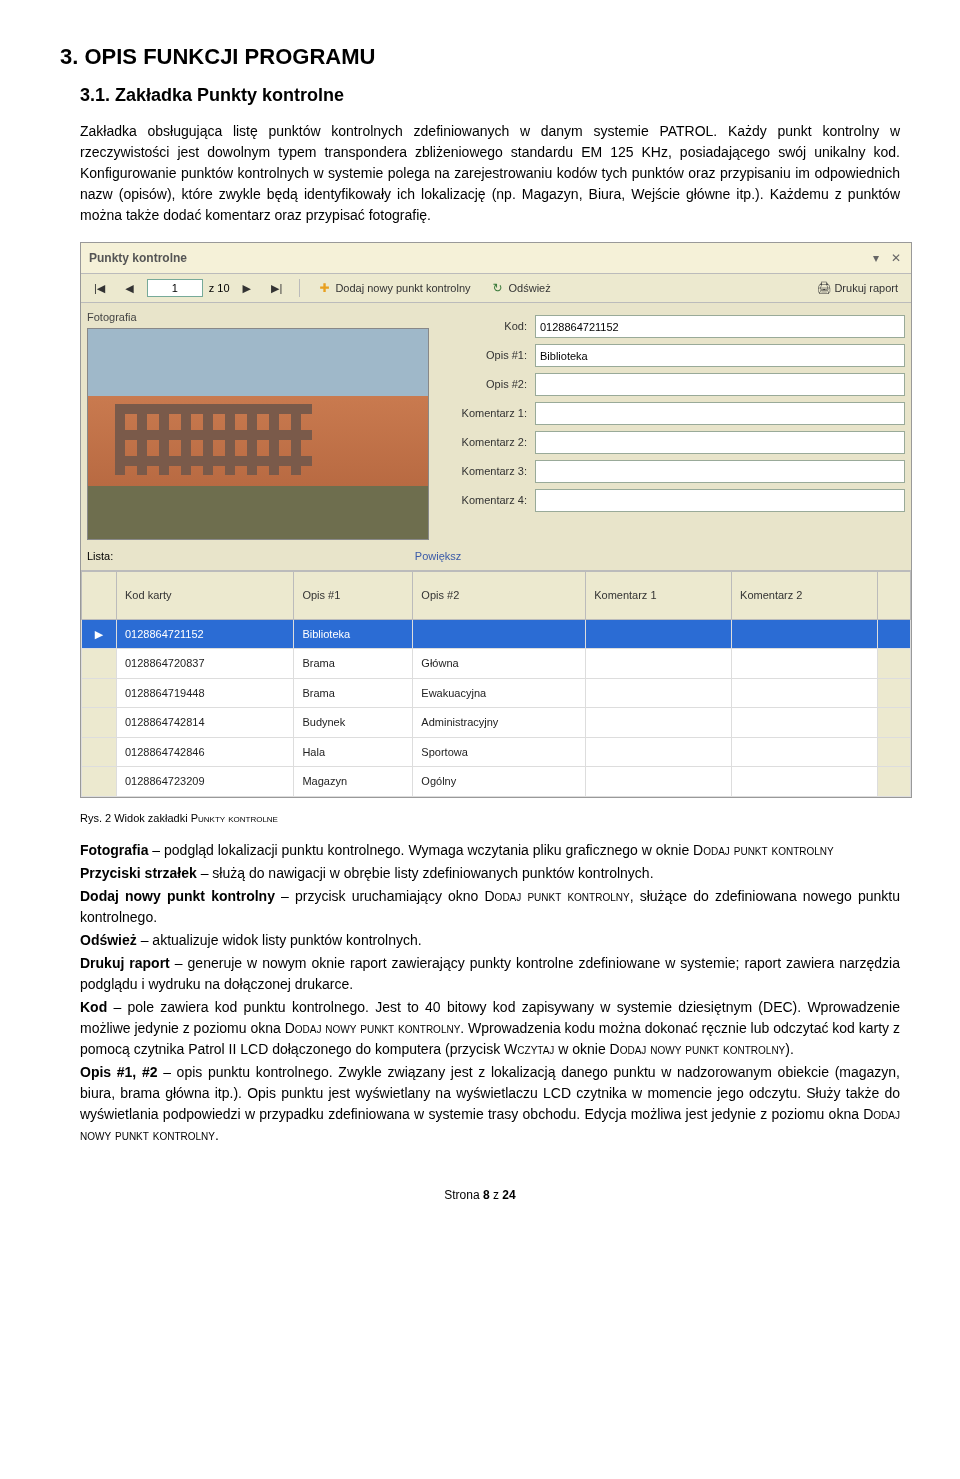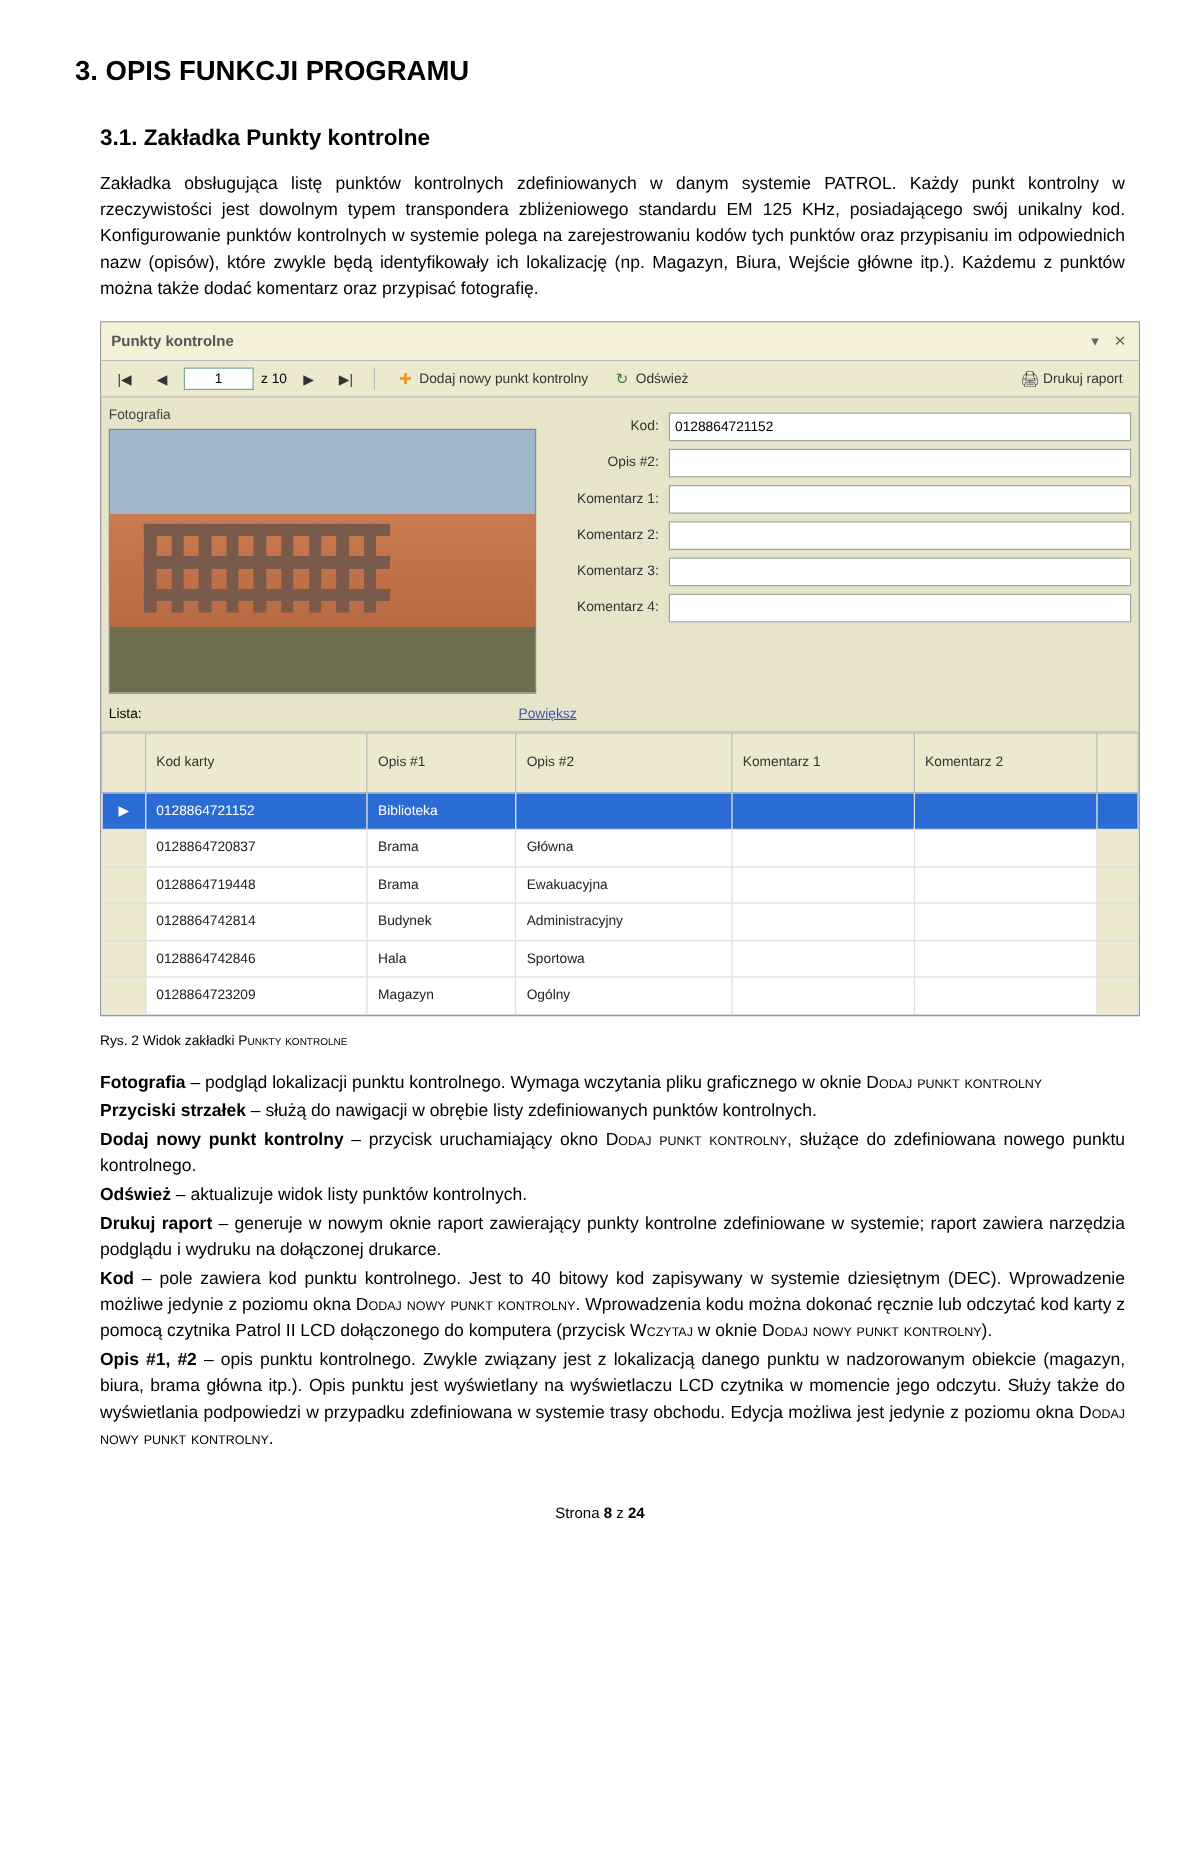--- a/index.html
+++ b/index.html
@@ -7,21 +7,21 @@
     margin: 0;
     padding: 40px 60px;
     color: #000;
     font-size: 14px;
     line-height: 1.5;
     background: #fff;
   }
   h1 {
     font-size: 22px;
     font-weight: bold;
-    margin: 0 0 24px 0;
+    margin: 0 0 9px 0;
   }
   h2 {
     font-size: 18px;
     font-weight: bold;
     margin: 0 0 12px 20px;
   }
   .intro {
     margin: 0 0 16px 20px;
     text-align: justify;
   }
@@ -140,21 +140,20 @@
   }
   .zoom-row {
     display: flex;
     padding: 2px 0 6px 6px;
     align-items: center;
     gap: 8px;
   }
   .zoom-right { text-align: right; flex: 0 0 340px; }
   .zoom-link {
     color: #3a5aa8;
-    text-decoration: underline;
     cursor: pointer;
   }
   .table-wrap {
     border-top: 1px solid #bbb;
     background: #fff;
   }
   table.grid {
     width: 100%;
     border-collapse: collapse;
     font-size: 11px;
@@ -249,20 +248,24 @@
     <div class="photo-block">
       <div class="photo-label">Fotografia</div>
       <div class="photo"></div>
     </div>
     <div class="fields">
       <div class="field-row">
         <span class="field-label">Kod:</span>
         <input class="field-input" value="0128864721152" style="">
       </div>
       <div class="field-row">
+        <span class="field-label">Opis #1:</span>
+        <input class="field-input" value="Biblioteka" style="">
+      </div>
+      <div class="field-row">
         <span class="field-label">Opis #2:</span>
         <input class="field-input" value="" style="">
       </div>
       <div class="field-row">
         <span class="field-label">Komentarz 1:</span>
         <input class="field-input" value="" style="">
       </div>
       <div class="field-row">
         <span class="field-label">Komentarz 2:</span>
         <input class="field-input" value="" style="">

